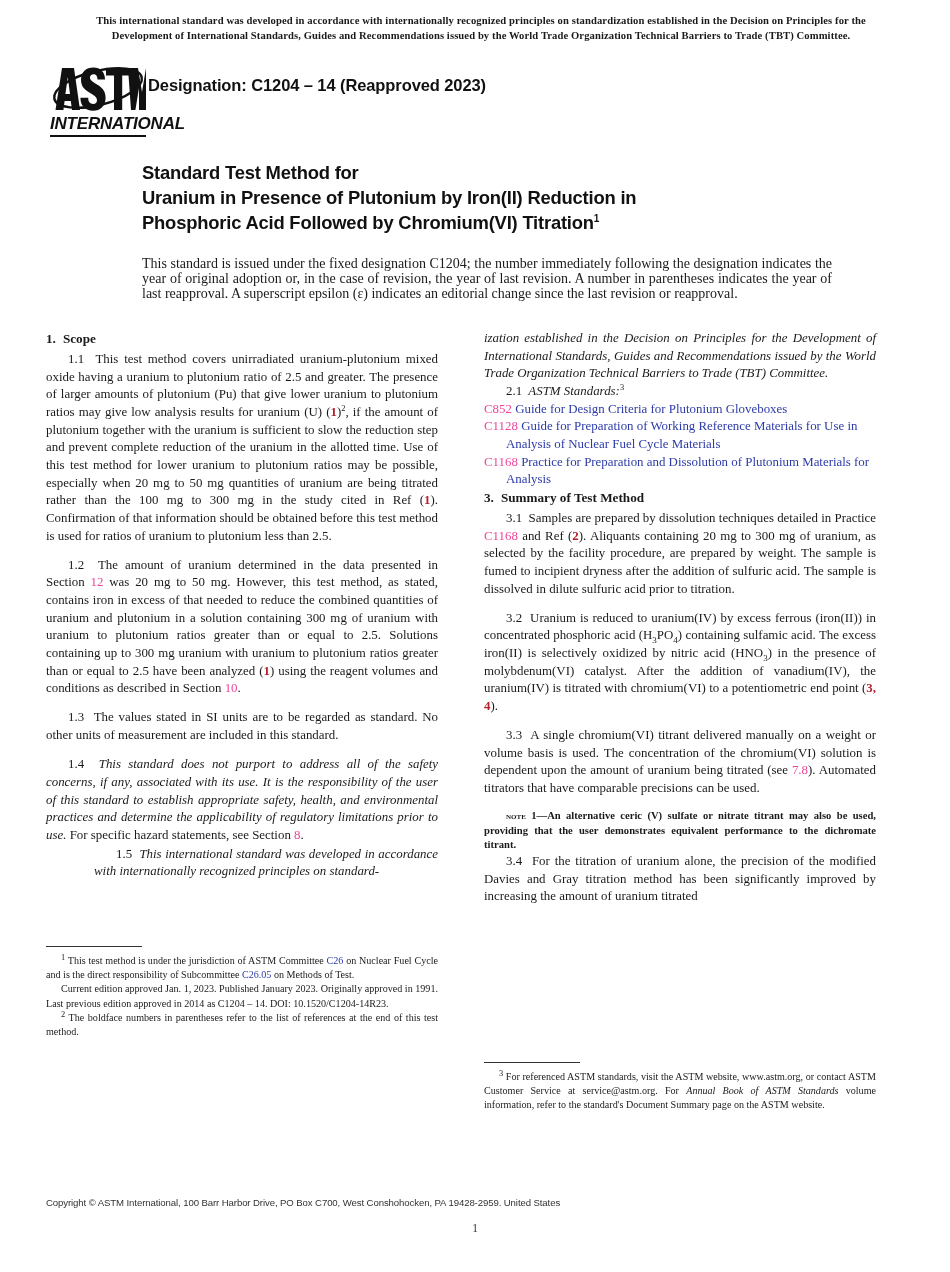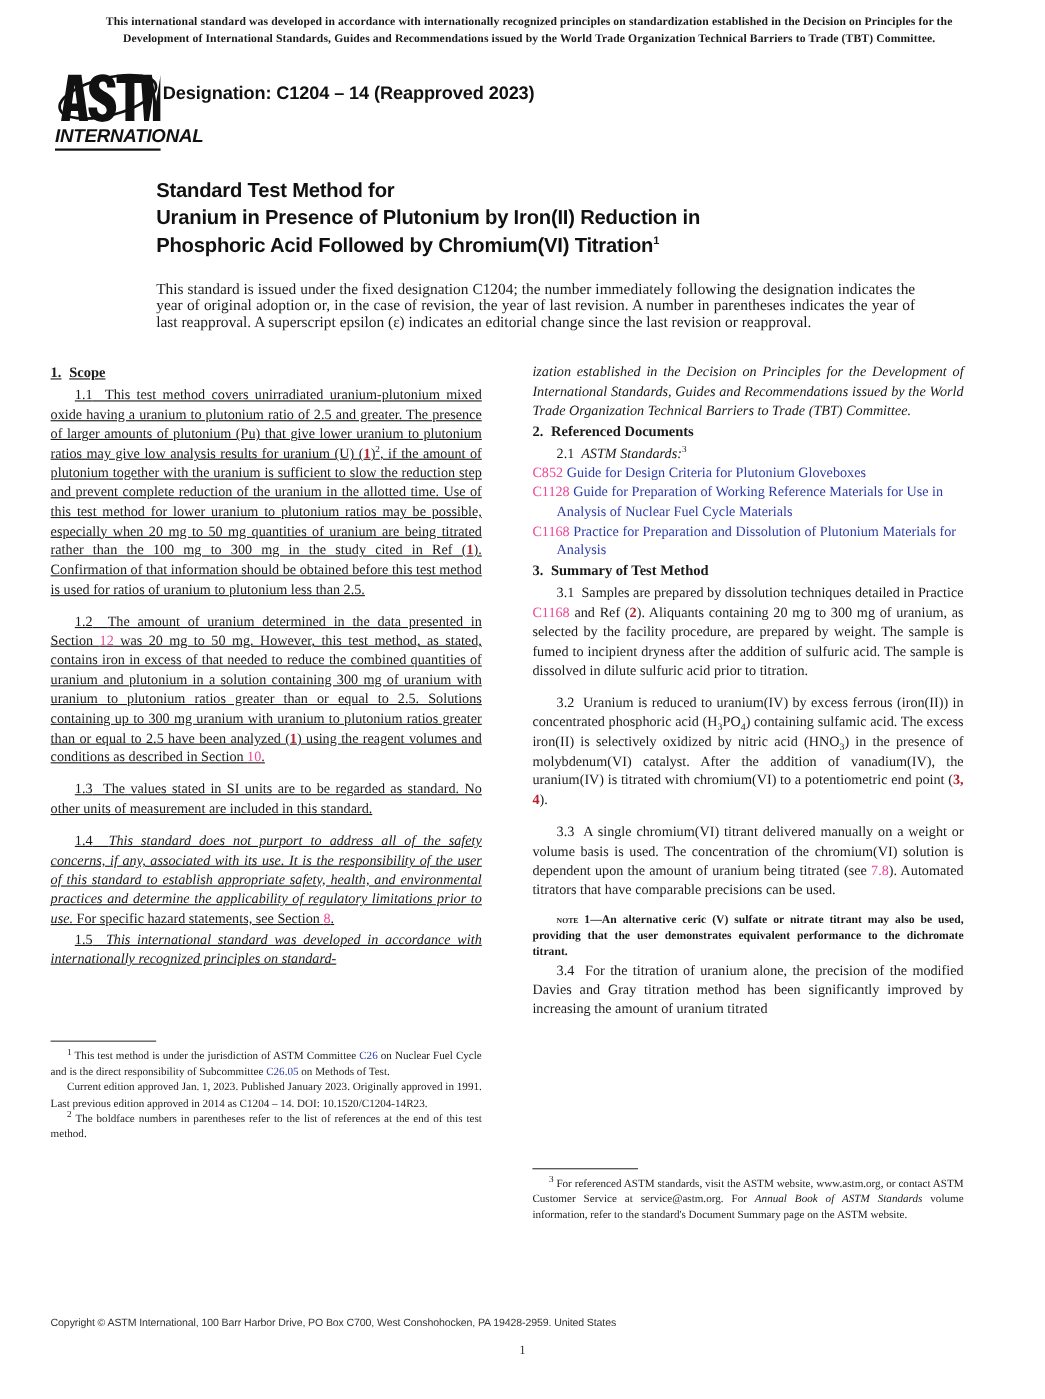--- a/index.html
+++ b/index.html
@@ -112,21 +112,21 @@
   .col {
     position: absolute;
     top: 330px;
     width: 392px;
     font-size: 12.9px;
     line-height: 17.65px;
     text-align: justify;
     text-justify: inter-word;
     color: #1a1a1a;
   }
-  .col-left  { left: 46px; text-decoration: underline;  }
+  .col-left  { left: 46px;  }
   .col-right { left: 484px; }
 
   h2.sec {
     font-size: 13.2px;
     font-weight: bold;
     margin: 0 0 3px 0;
     line-height: 18px;
     text-align: left;
   }
   h2.sec .num { margin-right: 7px; }
@@ -267,32 +267,29 @@
     </p>
 
     <p class="para">
       <span class="lnum">1.3</span>&nbsp; <span>The values stated in SI units are to be regarded as standard. No other units of measurement are included in this standard.</span>
     </p>
 
     <p class="para">
       <span class="lnum">1.4</span>&nbsp; <i>This standard does not purport to address all of the safety concerns, if any, associated with its use. It is the responsibility of the user of this standard to establish appropriate safety, health, and environmental practices and determine the applicability of regulatory limitations prior to use.</i><span> For specific hazard statements, see Section </span><span class="ref-red">8</span><span>.</span>
     </p>
 
-    <p class="para ital" style="margin-top:1px;">
+    <p class="para ital" style="margin-top:1px;margin-left:48px;">
       <span class="lnum" style="font-style:normal">1.5</span>&nbsp; <span>This international standard was developed in accordance with internationally recognized principles on standard-</span>
     </p>
   </div>
 
   <div class="col col-right">
 
     <p class="para ital cont">ization established in the Decision on Principles for the Development of International Standards, Guides and Recommendations issued by the World Trade Organization Technical Barriers to Trade (TBT) Committee.</p>
 
-    <h2 class="sec sec-gap">
-      <span class="num">2.</span><span>Referenced Documents</span>
-    </h2>
 
     <p class="sub-head">
       <span class="n">2.1</span>&nbsp; <span>ASTM Standards:</span><sup class="fn" style="font-style:normal">3</sup>
     </p>
 
     <div class="std-list">
       <div class="std-item">
         <span class="ref-red">C852</span>
         <span class="ref-blue">Guide for Design Criteria for Plutonium Gloveboxes</span>
       </div>

